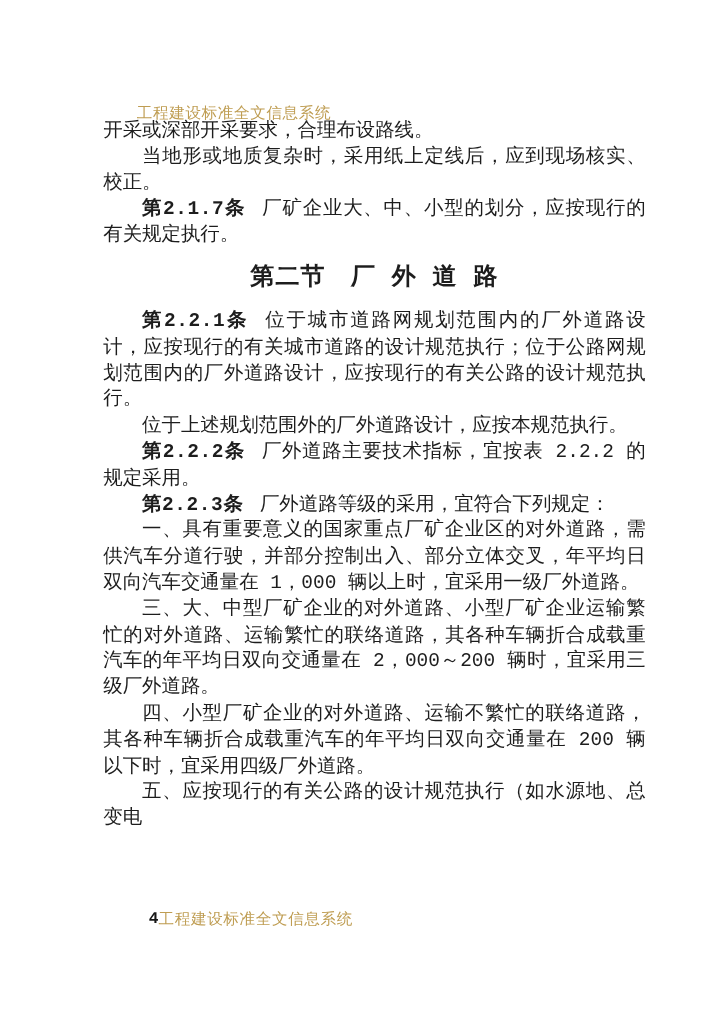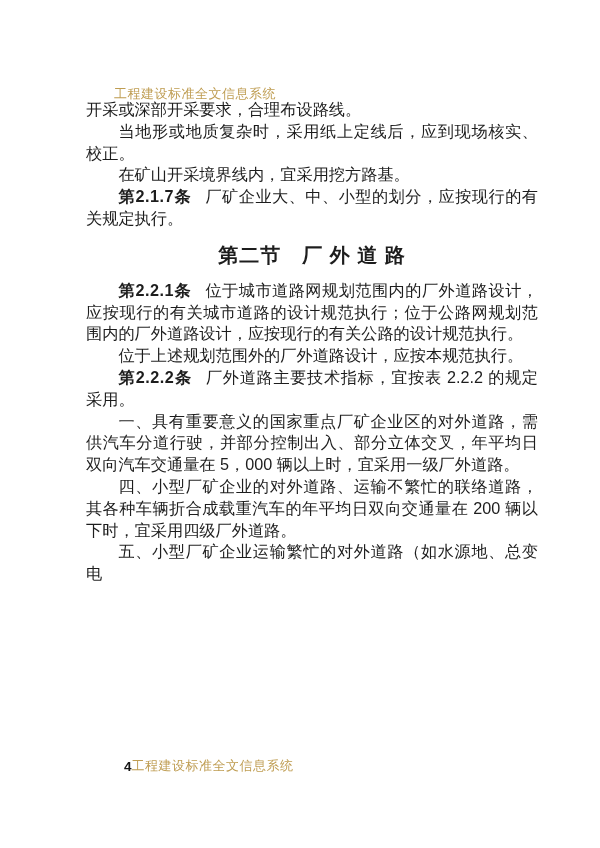--- a/index.html
+++ b/index.html
@@ -8,21 +8,21 @@
     --paper: #ffffff;
   }
   * { box-sizing: border-box; }
   html, body { margin: 0; padding: 0; background: #ffffff; }
   .page {
     position: relative;
     width: 600px;
     height: 848px;
     background: var(--paper);
     overflow: hidden;
-    font-family: Liberation Sans, sans-serif;
+    font-family: Liberation Mono, monospace;
     color: var(--ink);
   }
   .header-watermark {
     position: absolute;
     left: 114px;
     top: 85px;
     font-size: 13px;
     letter-spacing: 0.5px;
     color: var(--wm);
     white-space: nowrap;
@@ -80,27 +80,28 @@
 </style>
 </head>
 <body>
 
 <div class="page">
   <div class="header-watermark">工程建设标准全文信息系统</div>
 
   <main class="page-body">
       <p class="para continuation">开采或深部开采要求，合理布设路线。</p>
       <p class="para indent">当地形或地质复杂时，采用纸上定线后，应到现场核实、校正。</p>
-      <p class="para indent">在矿山开采境界线内，宜采用挖方路基。</p>
       <p class="para article"><b class="article-no">第2.1.7条</b><span>厂矿企业大、中、小型的划分，应按现行的有关规定执行。</span></p>
       <h2 class="section-heading">第二节　厂 外 道 路</h2>
       <p class="para article"><b class="article-no">第2.2.1条</b><span>位于城市道路网规划范围内的厂外道路设计，应按现行的有关城市道路的设计规范执行；位于公路网规划范围内的厂外道路设计，应按现行的有关公路的设计规范执行。</span></p>
       <p class="para indent">位于上述规划范围外的厂外道路设计，应按本规范执行。</p>
       <p class="para article"><b class="article-no">第2.2.2条</b><span>厂外道路主要技术指标，宜按表 2.2.2 的规定采用。</span></p>
-      <p class="para list">一、具有重要意义的国家重点厂矿企业区的对外道路，需供汽车分道行驶，并部分控制出入、部分立体交叉，年平均日双向汽车交通量在 5，000 辆以上时，宜采用一级厂外道路。</p>
+      <p class="para article"><b class="article-no">第2.2.3条</b><span>厂外道路等级的采用，宜符合下列规定：</span></p>
+      <p class="para list">一、具有重要意义的国家重点厂矿企业区的对外道路，需供汽车分道行驶，并部分控制出入、部分立体交叉，年平均日双向汽车交通量在 1，000 辆以上时，宜采用一级厂外道路。</p>
+      <p class="para list">三、大、中型厂矿企业的对外道路、小型厂矿企业运输繁忙的对外道路、运输繁忙的联络道路，其各种车辆折合成载重汽车的年平均日双向交通量在 2，000～200 辆时，宜采用三级厂外道路。</p>
       <p class="para list">四、小型厂矿企业的对外道路、运输不繁忙的联络道路，其各种车辆折合成载重汽车的年平均日双向交通量在 200 辆以下时，宜采用四级厂外道路。</p>
-      <p class="para list">五、小型厂矿企业运输繁忙的对外道路（如水源地、总变电</p>
+      <p class="para list">五、应按现行的有关公路的设计规范执行（如水源地、总变电</p>
     </main>
 
   <div class="page-footer">
     <span class="page-number">4</span><span class="footer-watermark">工程建设标准全文信息系统</span>
   </div>
 </div>
 
 </body></html>

